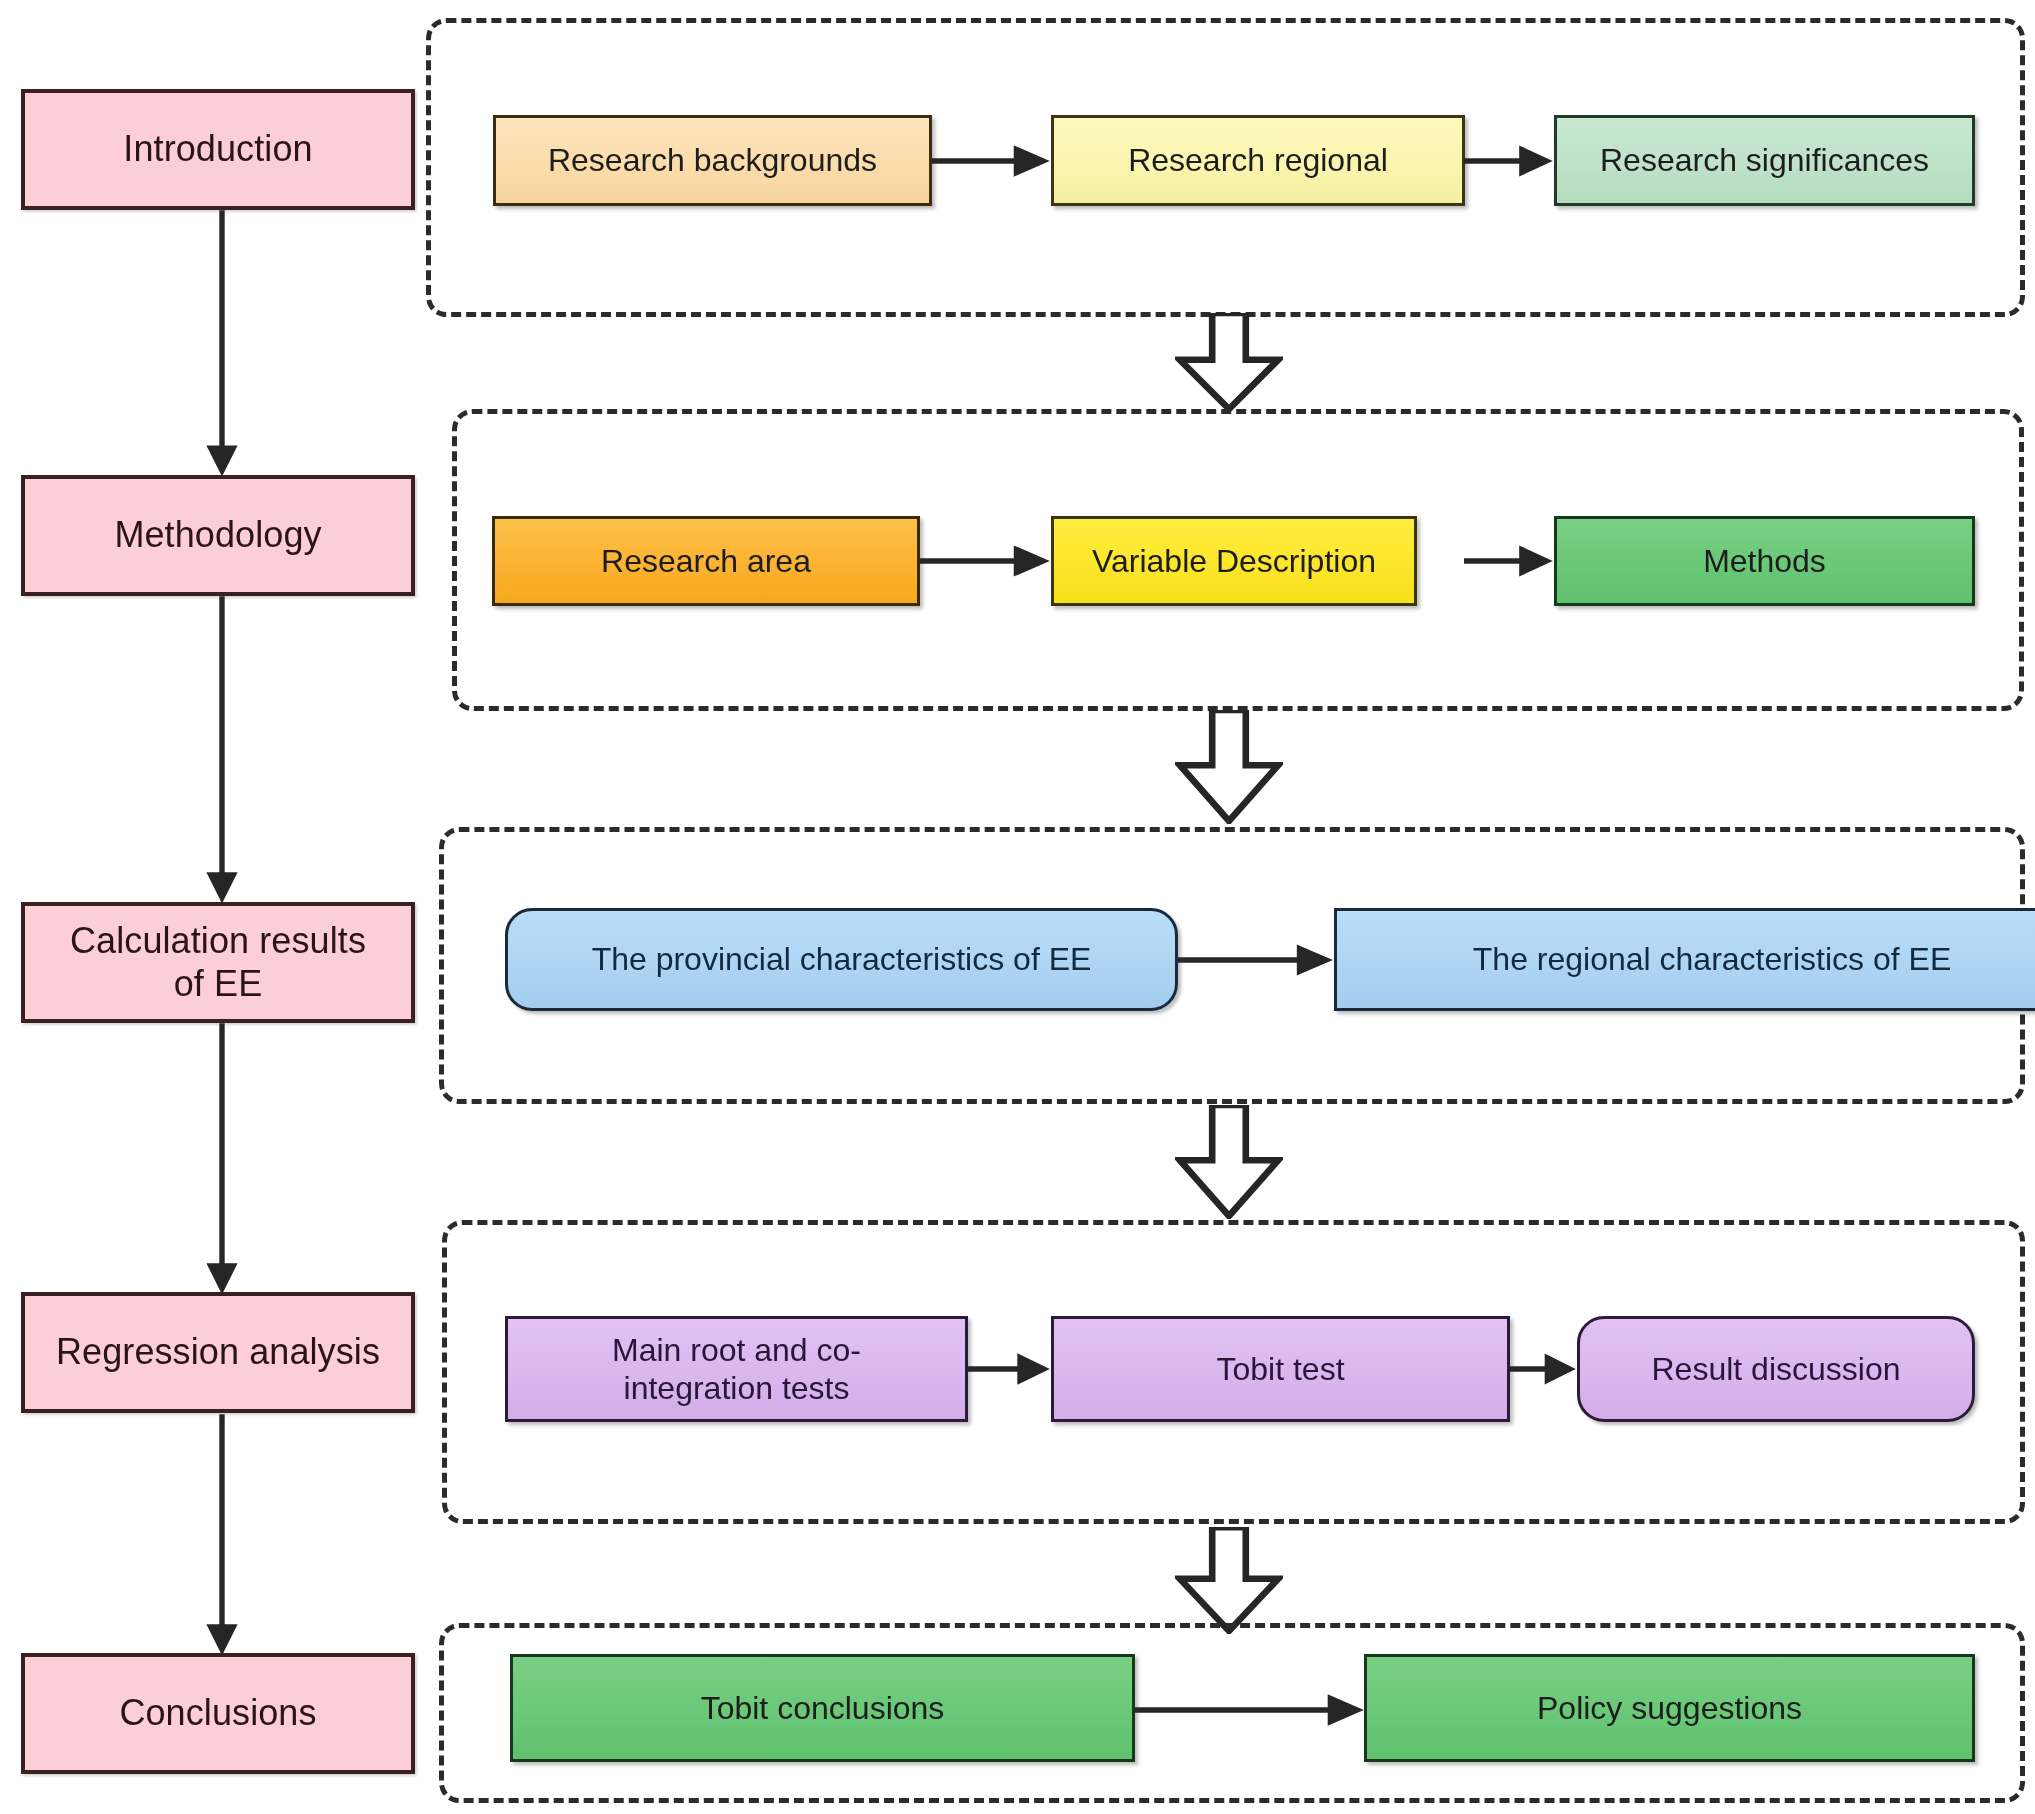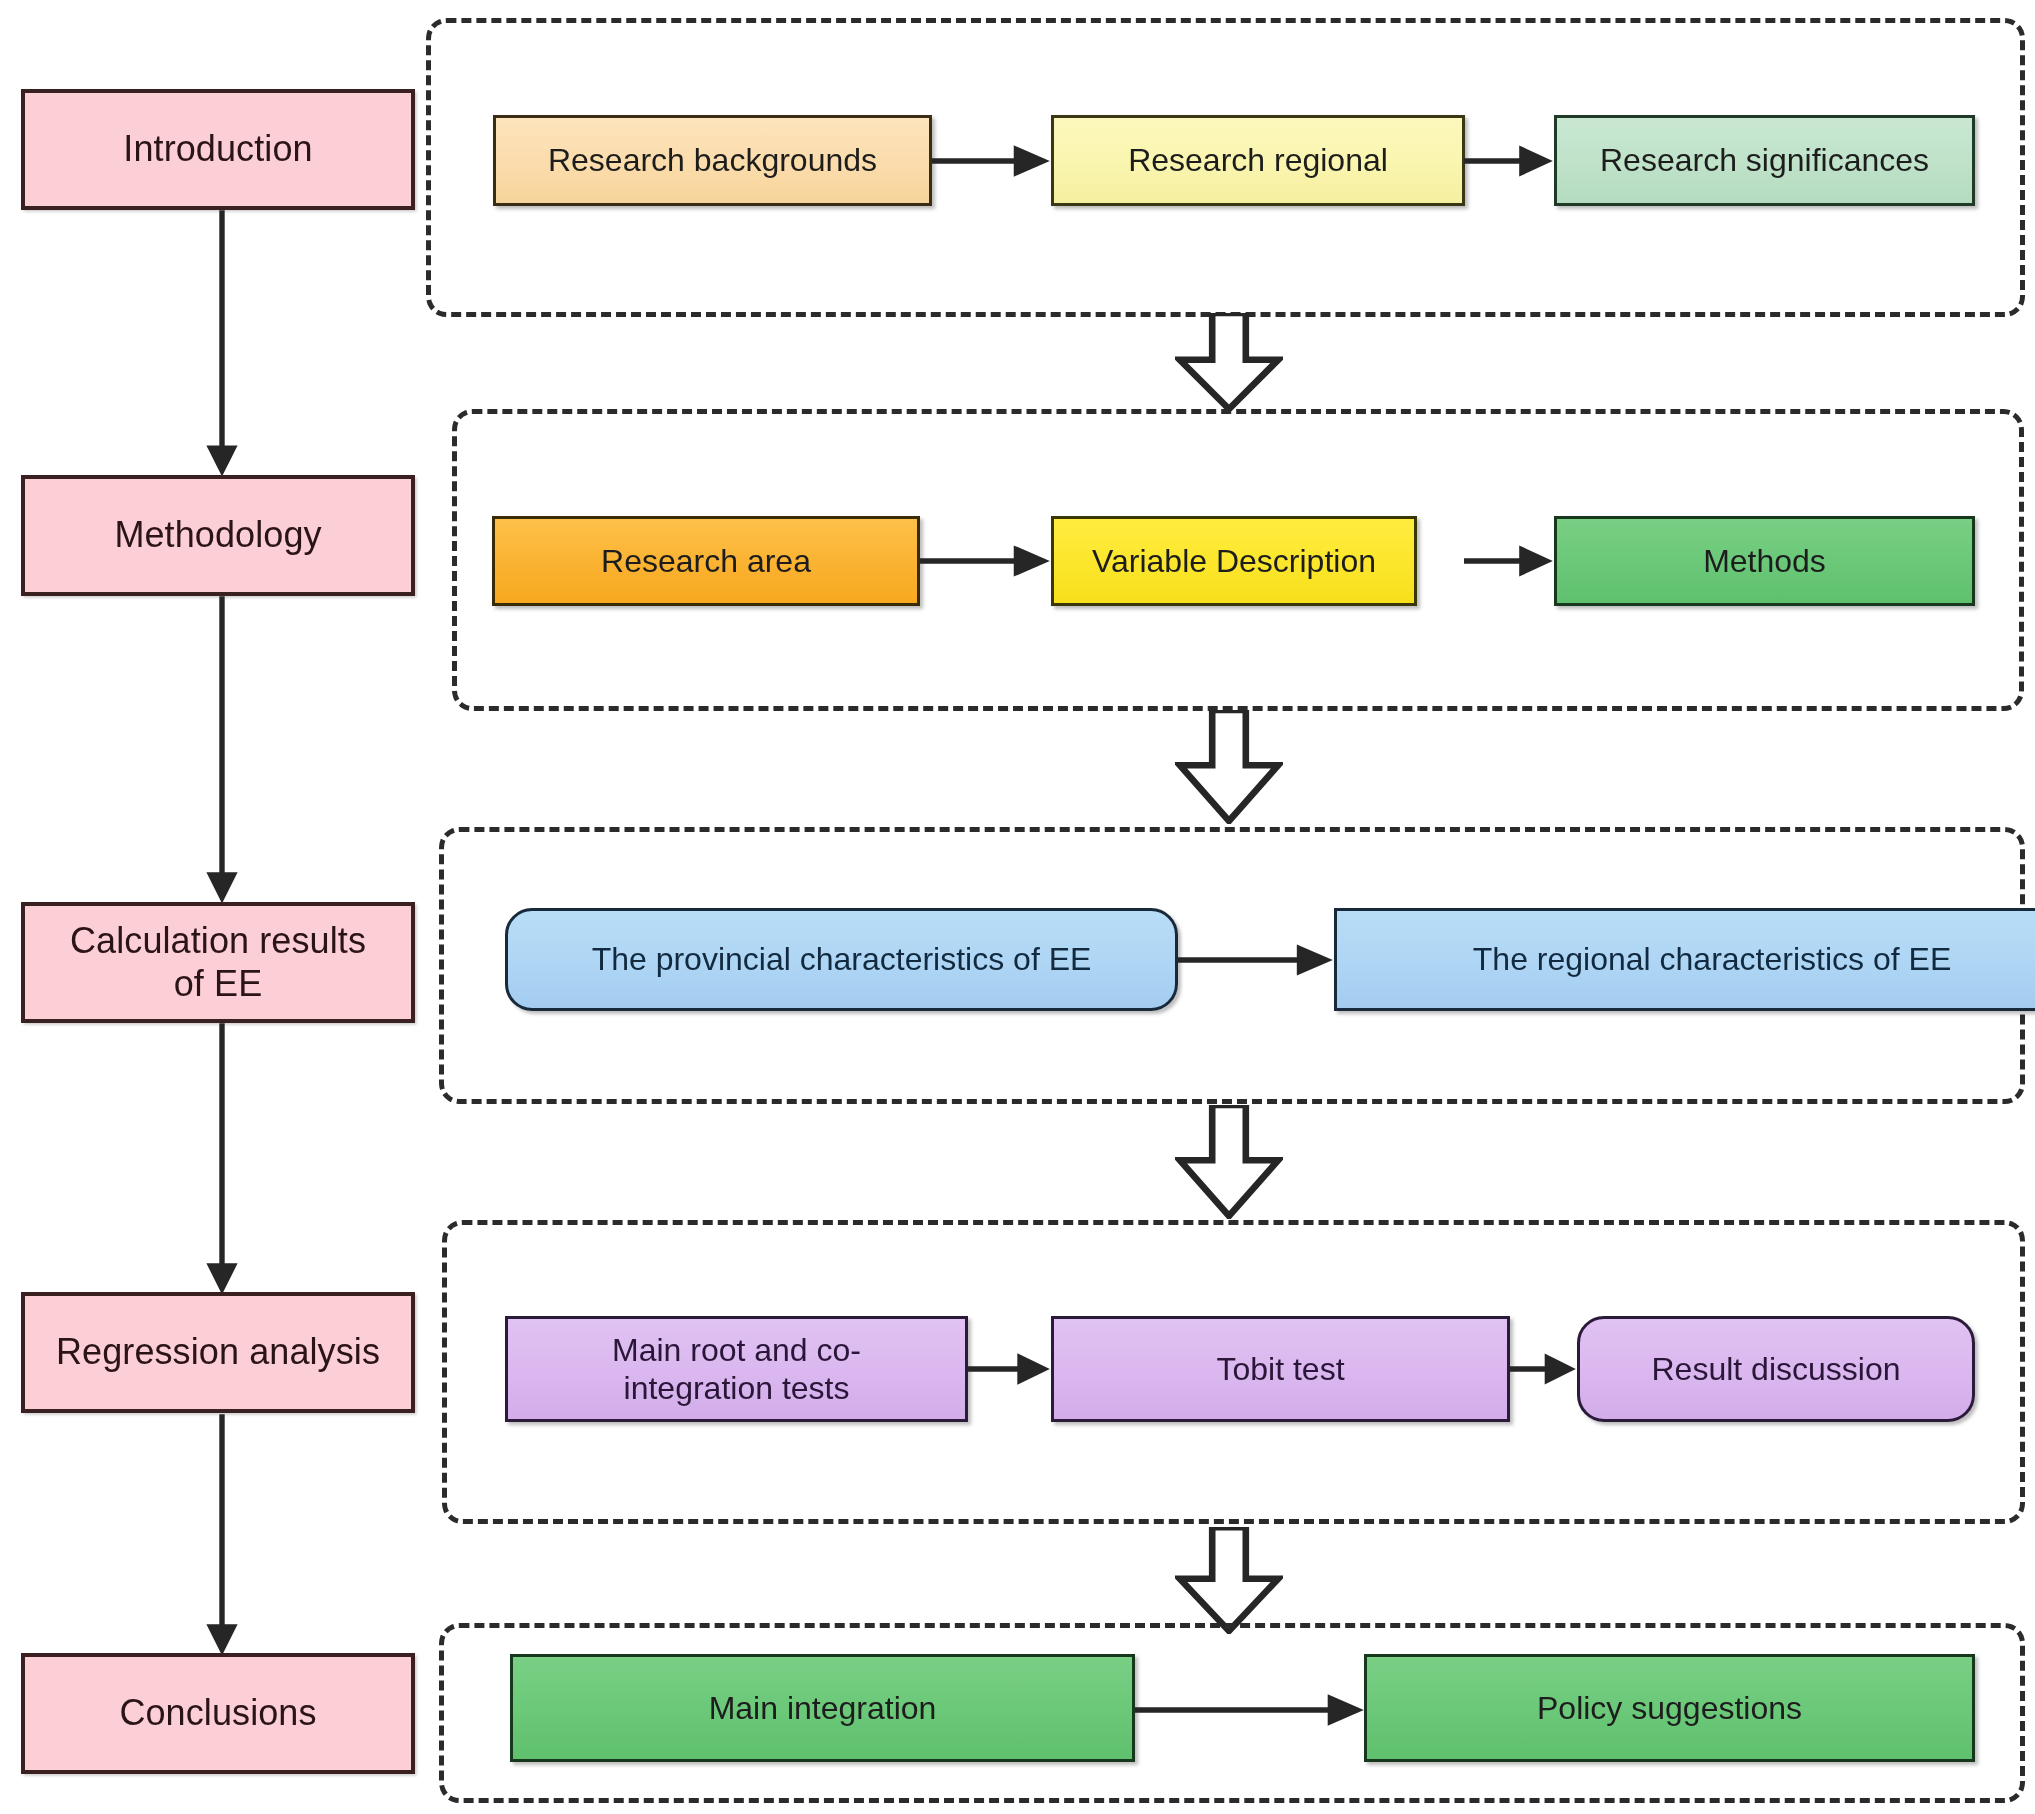--- a/index.html
+++ b/index.html
@@ -249,21 +249,21 @@
 
   <div class="block-arrow" style="left:1175px;top:1527px;width:108px;height:107px;">
     <svg width="108" height="107" viewBox="0 0 180 178">
       <polygon points="62,0 118,0 118,86 172,86 90,173 8,86 62,86" fill="#ffffff" stroke="#262626" stroke-width="11" stroke-linejoin="miter"></polygon>
     </svg>
   </div>
 
   <div class="group" style="left:439px;top:1623px;width:1586px;height:180px;"></div>
 
   <div class="node c-green" style="left:510px;top:1654px;width:625px;height:108px;">
-    <span>Main integration</span>
+    <span>Tobit conclusions</span>
   </div>
 
   <div class="conn" style="left:1135px;top:1696px;width:230px;height:28px;">
     <svg width="230" height="28" viewBox="0 0 382 46">
       <line x1="0" y1="23" x2="324" y2="23" stroke="#262626" stroke-width="9"></line>
       <polygon points="380,23 320,-3 320,49" fill="#262626"></polygon>
     </svg>
   </div>
 
   <div class="node c-green" style="left:1364px;top:1654px;width:611px;height:108px;">

